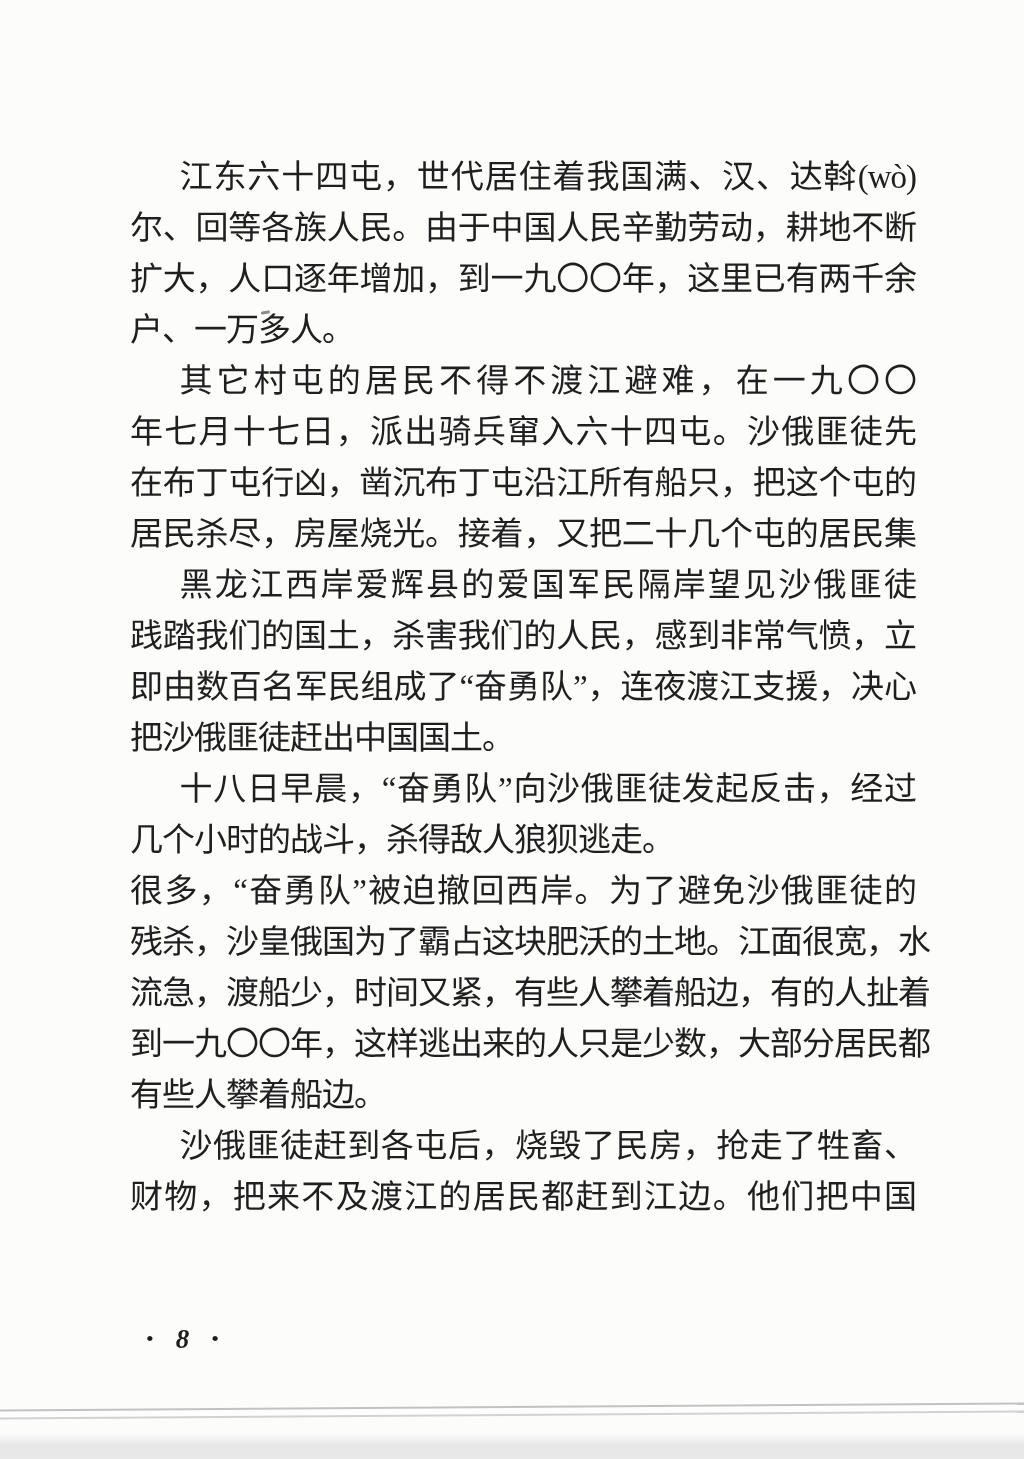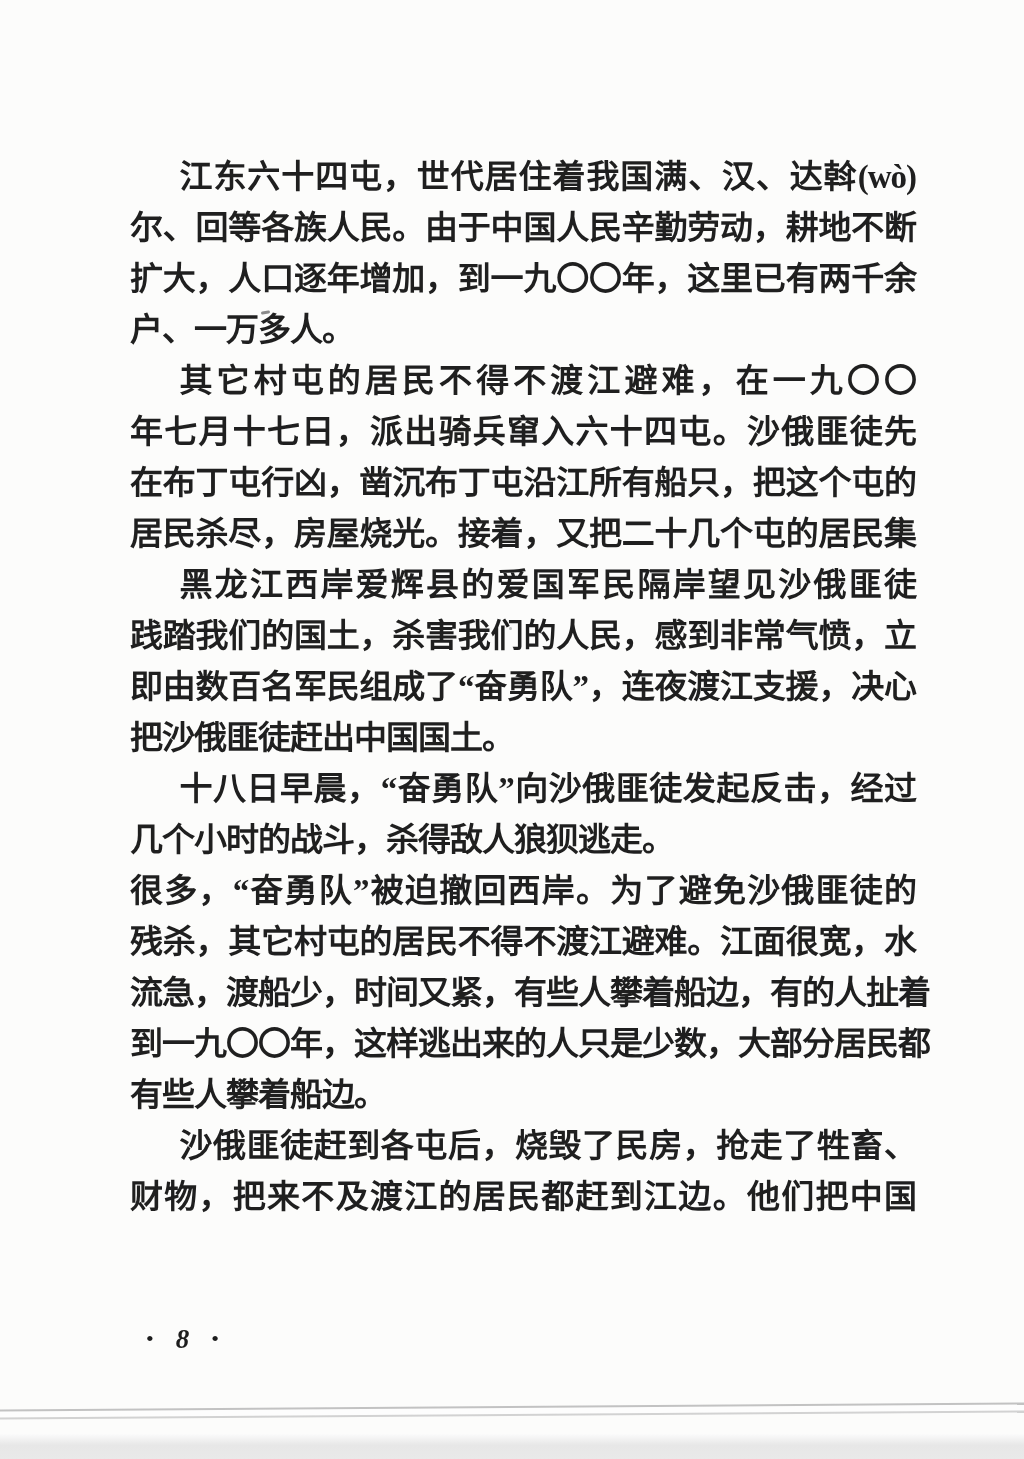--- a/index.html
+++ b/index.html
@@ -17,21 +17,21 @@
   }
   .text-block {
     position: absolute;
     left: 130px;
     top: 152px;
     width: 786px;
     color: #1f1f1f;
     font-size: 33px;
     letter-spacing: -1px;
   }
-  .paragraph { margin: 0; padding: 0; font-weight: bold; }
+  .paragraph { margin: 0; padding: 0; }
   .ln {
     height: 51px;
     line-height: 51px;
     width: 100%;
     text-align: justify;
     text-align-last: justify;
     text-justify: inter-character;
     white-space: nowrap;
     overflow: visible;
   }
@@ -114,21 +114,21 @@
       <div class="ln end">把沙俄匪徒赶出中国国土。</div>
     </div>
 
     <div class="paragraph">
       <div class="ln ind">十八日早晨，“奋勇队”向沙俄匪徒发起反击，经过</div>
       <div class="ln end">几个小时的战斗，杀得敌人狼狈逃走。</div>
     </div>
 
     <div class="paragraph">
       <div class="ln">很多，“奋勇队”被迫撤回西岸。为了避免沙俄匪徒的</div>
-      <div class="ln">残杀，其它村屯的居民不得不渡江避难。江面很宽，水</div>
+      <div class="ln">残杀，沙皇俄国为了霸占这块肥沃的土地。江面很宽，水</div>
       <div class="ln">流急，渡船少，时间又紧，有些人攀着船边，有的人扯着</div>
       <div class="ln">到一九〇〇年，这样逃出来的人只是少数，大部分居民都</div>
       <div class="ln end">有些人攀着船边。</div>
     </div>
 
     <div class="paragraph">
       <div class="ln ind">沙俄匪徒赶到各屯后，烧毁了民房，抢走了牲畜、</div>
       <div class="ln">财物，把来不及渡江的居民都赶到江边。他们把中国</div>
     </div>
 

